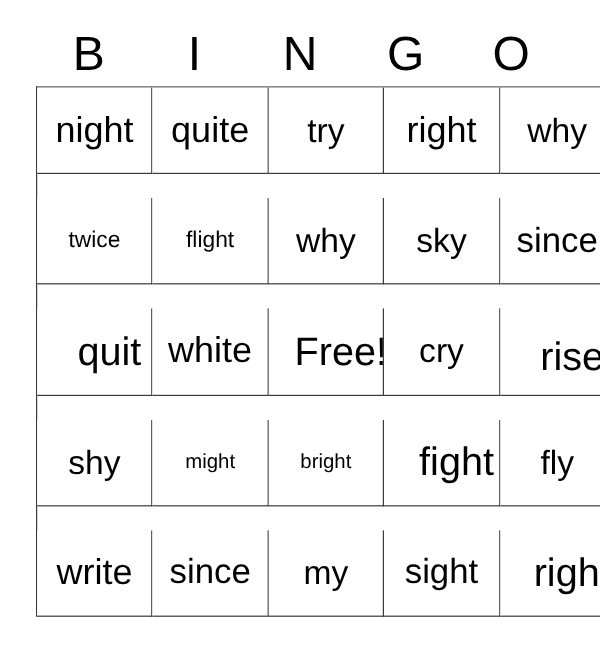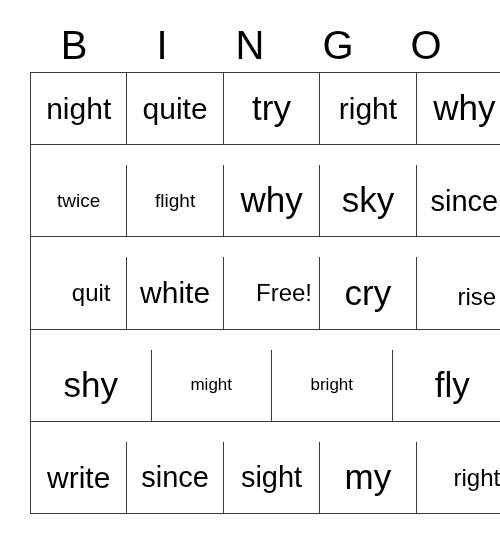--- a/index.html
+++ b/index.html
@@ -78,22 +78,22 @@
   }
   .cell-text {
     display: block;
     text-align: center;
     line-height: 1.05;
     white-space: nowrap;
     color: #000000;
   }
 
   
-  .fs-xl   { font-size: 35px; }  
-  .fs-lg   { font-size: 24px; margin-left: 25px; }  
+  .fs-xl   { font-size: 28px; }  
+  .fs-lg   { font-size: 33px; margin-left: 25px; }  
   .fs-md   { font-size: 30px; }  
   .fs-sm   { font-size: 29px; }  
   .fs-xs   { font-size: 19px; }  
   .fs-xxs  { font-size: 17px; }  
 
   
   .align-top { align-items: center; }
   .align-top .cell-text { padding-top: 8px; }
 </style>
 </head>
@@ -165,35 +165,38 @@
         <div class="cell">
           <span class="cell-text fs-xl">shy</span>
         </div>
         <div class="cell">
           <span class="cell-text fs-xxs">might</span>
         </div>
         <div class="cell">
           <span class="cell-text fs-xxs">bright</span>
         </div>
         <div class="cell">
+          <span class="cell-text fs-lg">fight</span>
+        </div>
+        <div class="cell">
           <span class="cell-text fs-xl">fly</span>
         </div>
       </div>
       <div class="grid-row">
         <div class="cell">
           <span class="cell-text fs-md">write</span>
         </div>
         <div class="cell">
           <span class="cell-text fs-sm">since</span>
         </div>
         <div class="cell">
+          <span class="cell-text fs-xl">my</span>
+        </div>
+        <div class="cell">
           <span class="cell-text fs-sm">sight</span>
         </div>
         <div class="cell">
-          <span class="cell-text fs-xl">my</span>
-        </div>
-        <div class="cell">
           <span class="cell-text fs-lg">right</span>
         </div>
       </div>
     </div>
 
 </div>
 
 </body></html>

